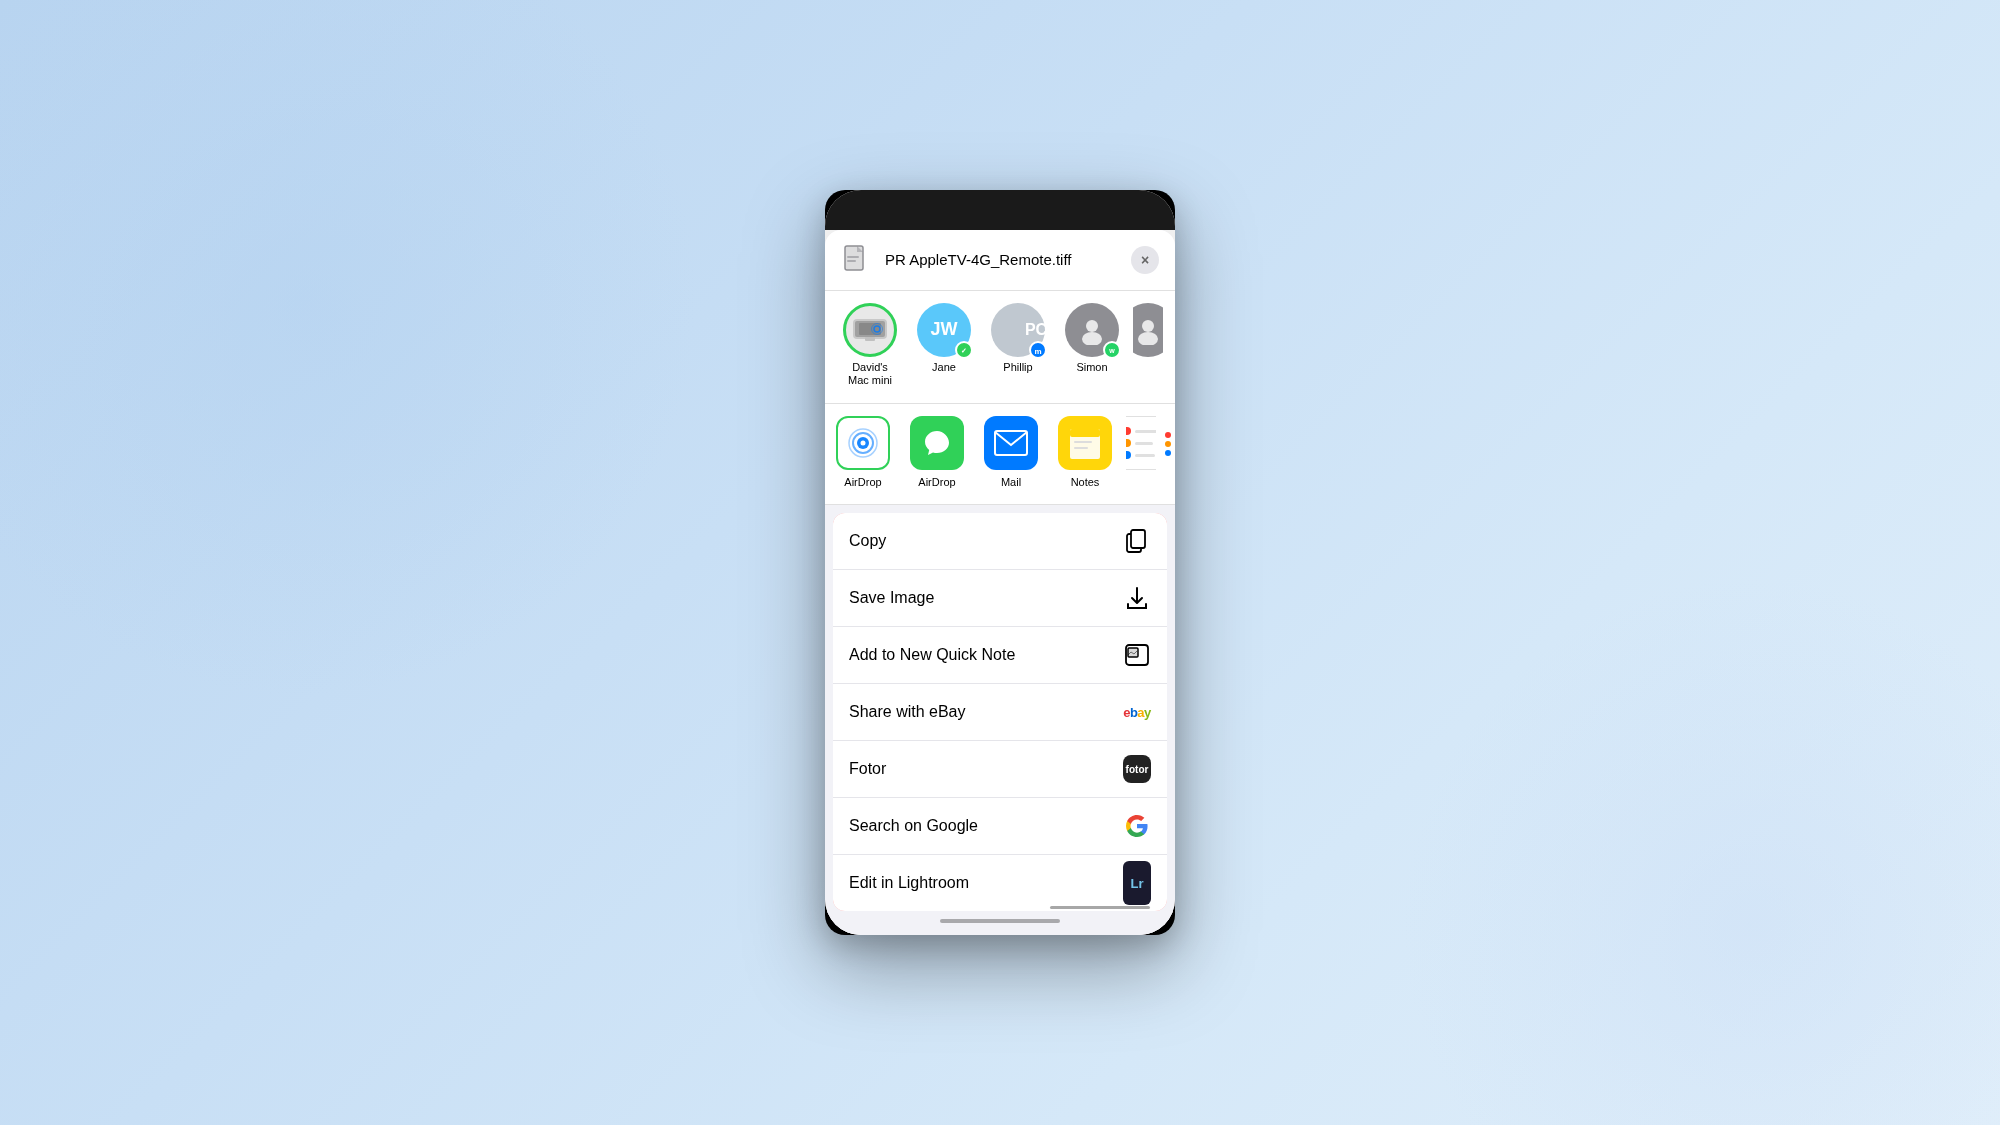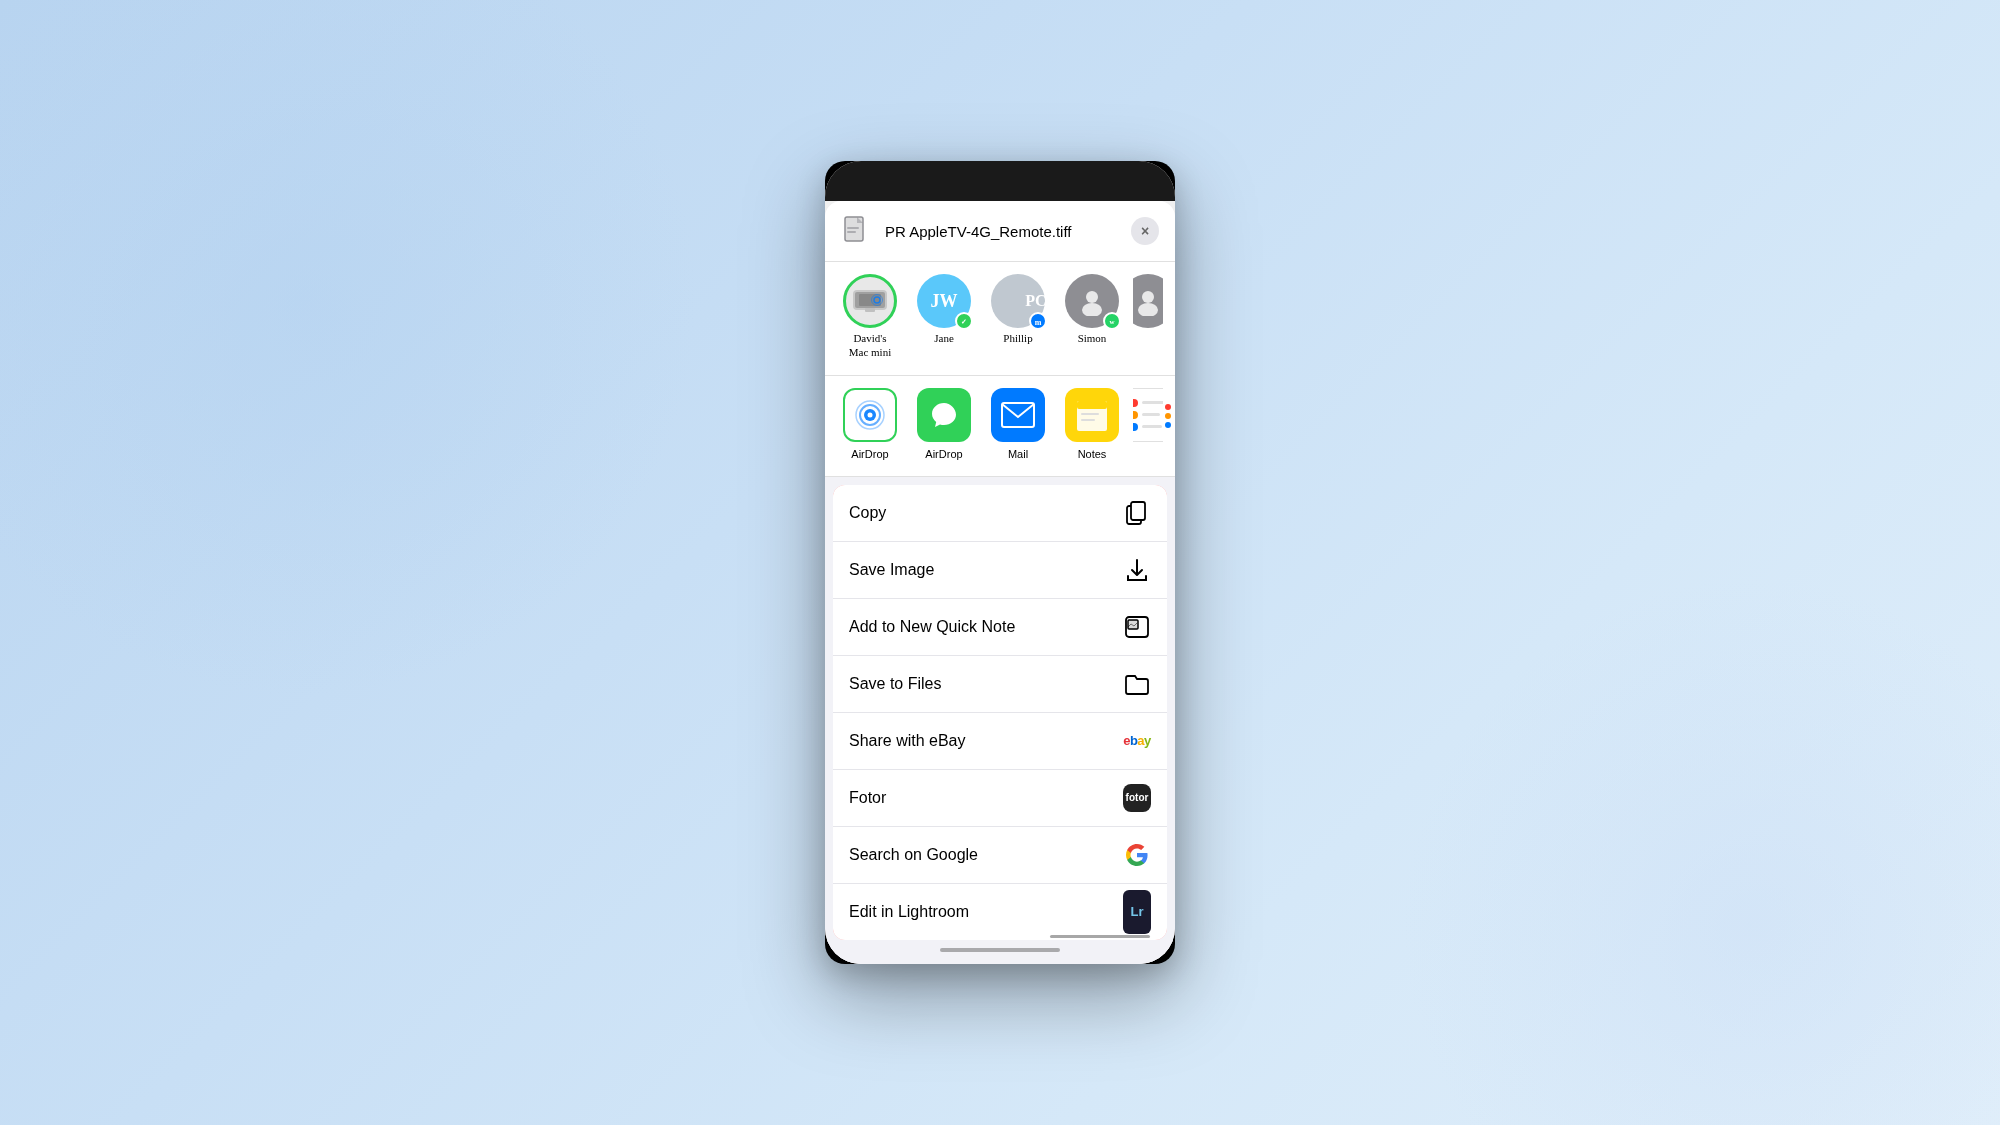--- a/index.html
+++ b/index.html
@@ -125,21 +125,20 @@
     }
 
     .person-item {
       display: flex;
       flex-direction: column;
       align-items: center;
       gap: 4px;
       cursor: pointer;
       flex-shrink: 0;
       width: 66px;
-      font-family: Liberation Serif, serif;
     }
 
     .person-avatar {
       width: 54px;
       height: 54px;
       border-radius: 50%;
       background: #8e8e93;
       display: flex;
       align-items: center;
       justify-content: center;
@@ -175,21 +174,21 @@
       border: 2px solid #fff;
     }
 
     .badge-green { background: #30d158; }
     .badge-blue { background: #007aff; }
     .badge-green-wa { background: #25d366; }
 
     
     .apps-row {
       background: #fff;
-      padding: 12px 12px 16px;
+      padding: 12px 5px 16px;
       display: flex;
       gap: 8px;
       overflow: hidden;
       border-bottom: 1px solid #e0e0e0;
       position: relative;
     }
 
     .app-item {
       display: flex;
       flex-direction: column;
@@ -601,28 +600,20 @@
               <rect x="1" y="1" width="22" height="20" rx="3" fill="none" stroke="#000" stroke-width="1.8"></rect>
               <rect x="3" y="4" width="10" height="9" rx="1" fill="#000" opacity="0.15"></rect>
               <rect x="3" y="4" width="10" height="9" rx="1" fill="none" stroke="#000" stroke-width="1.5"></rect>
 
               <path d="M3 11 L6 8 L9 10 L12 7" stroke="#000" stroke-width="1" fill="none" opacity="0.5"></path>
             </svg>
           </div>
         </div>
 
 
-        <div class="action-item">
-          <span class="action-label">Save to Files</span>
-          <div class="action-icon">
-            <svg width="24" height="22" viewBox="0 0 24 22">
-              <path d="M1 5 Q1 3 3 3 L10 3 L12 6 L21 6 Q23 6 23 8 L23 19 Q23 21 21 21 L3 21 Q1 21 1 19 Z" fill="none" stroke="#000" stroke-width="1.8"></path>
-            </svg>
-          </div>
-        </div>
 
         <div class="action-item">
           <span class="action-label">Share with eBay</span>
           <div class="action-icon">
             <span class="ebay-text"><span class="ebay-e">e</span><span class="ebay-b">b</span><span class="ebay-a">a</span><span class="ebay-y">y</span></span>
           </div>
         </div>
 
         <div class="action-item">
           <span class="action-label">Fotor</span>

